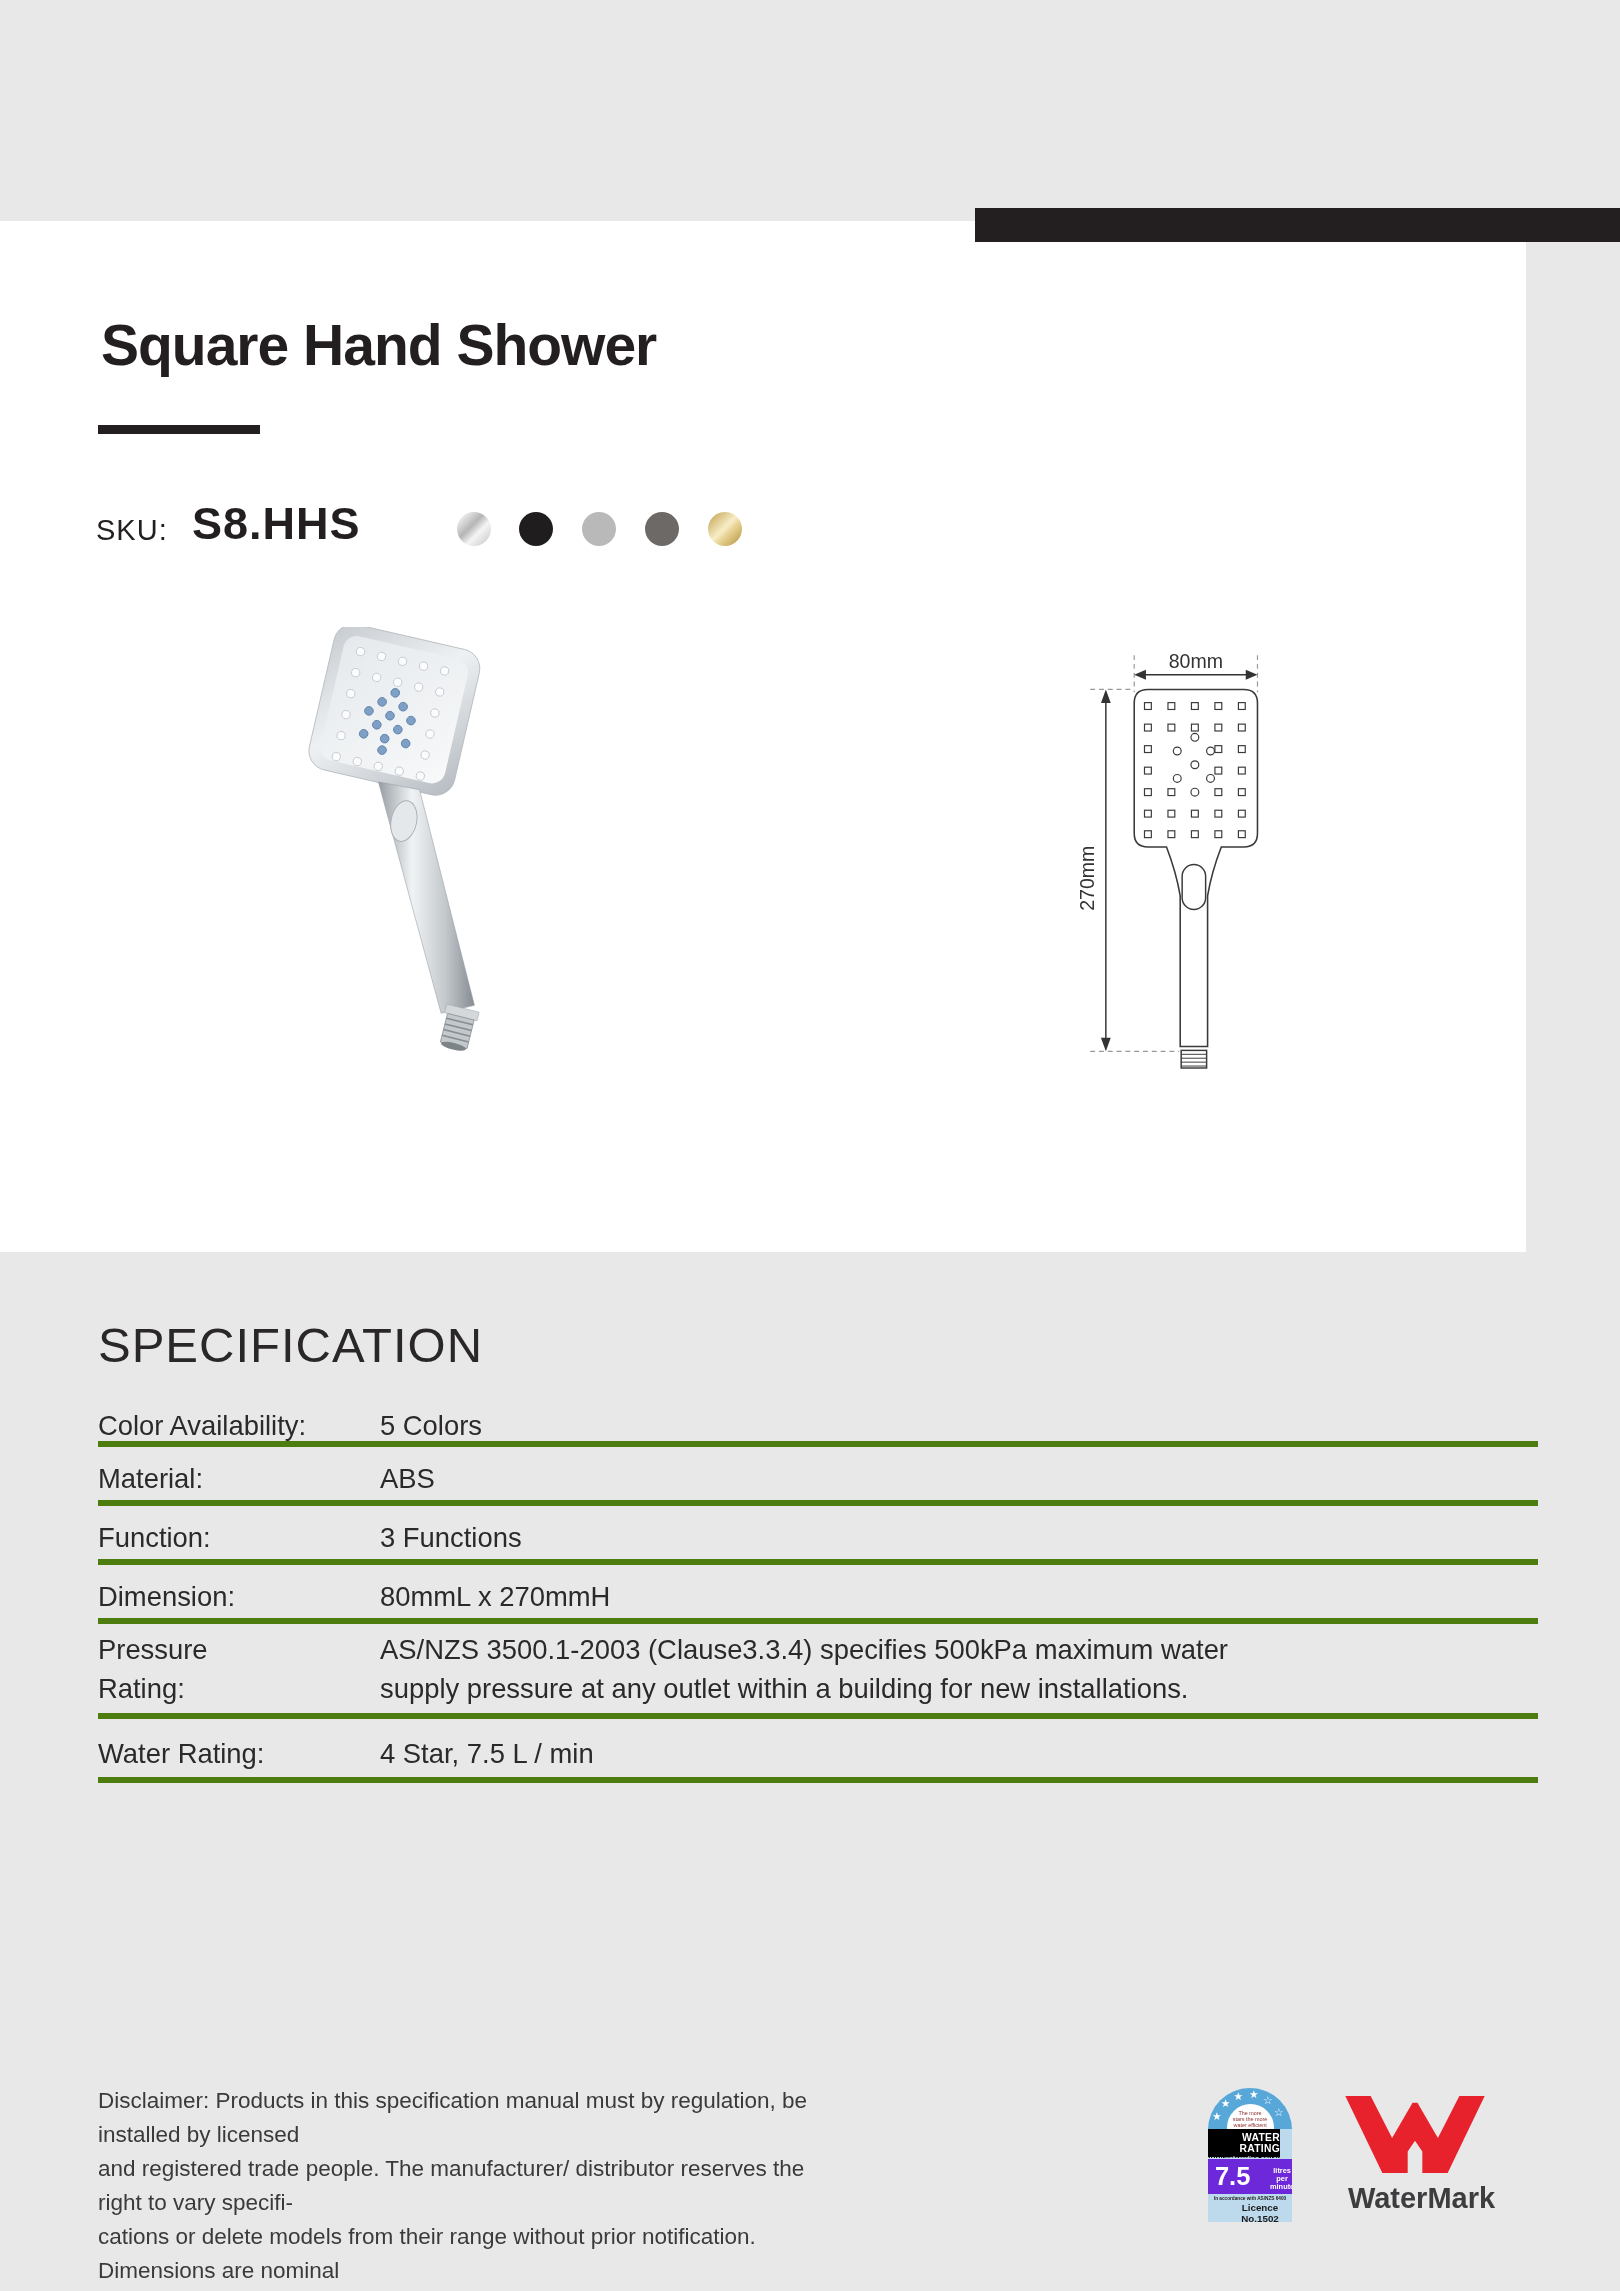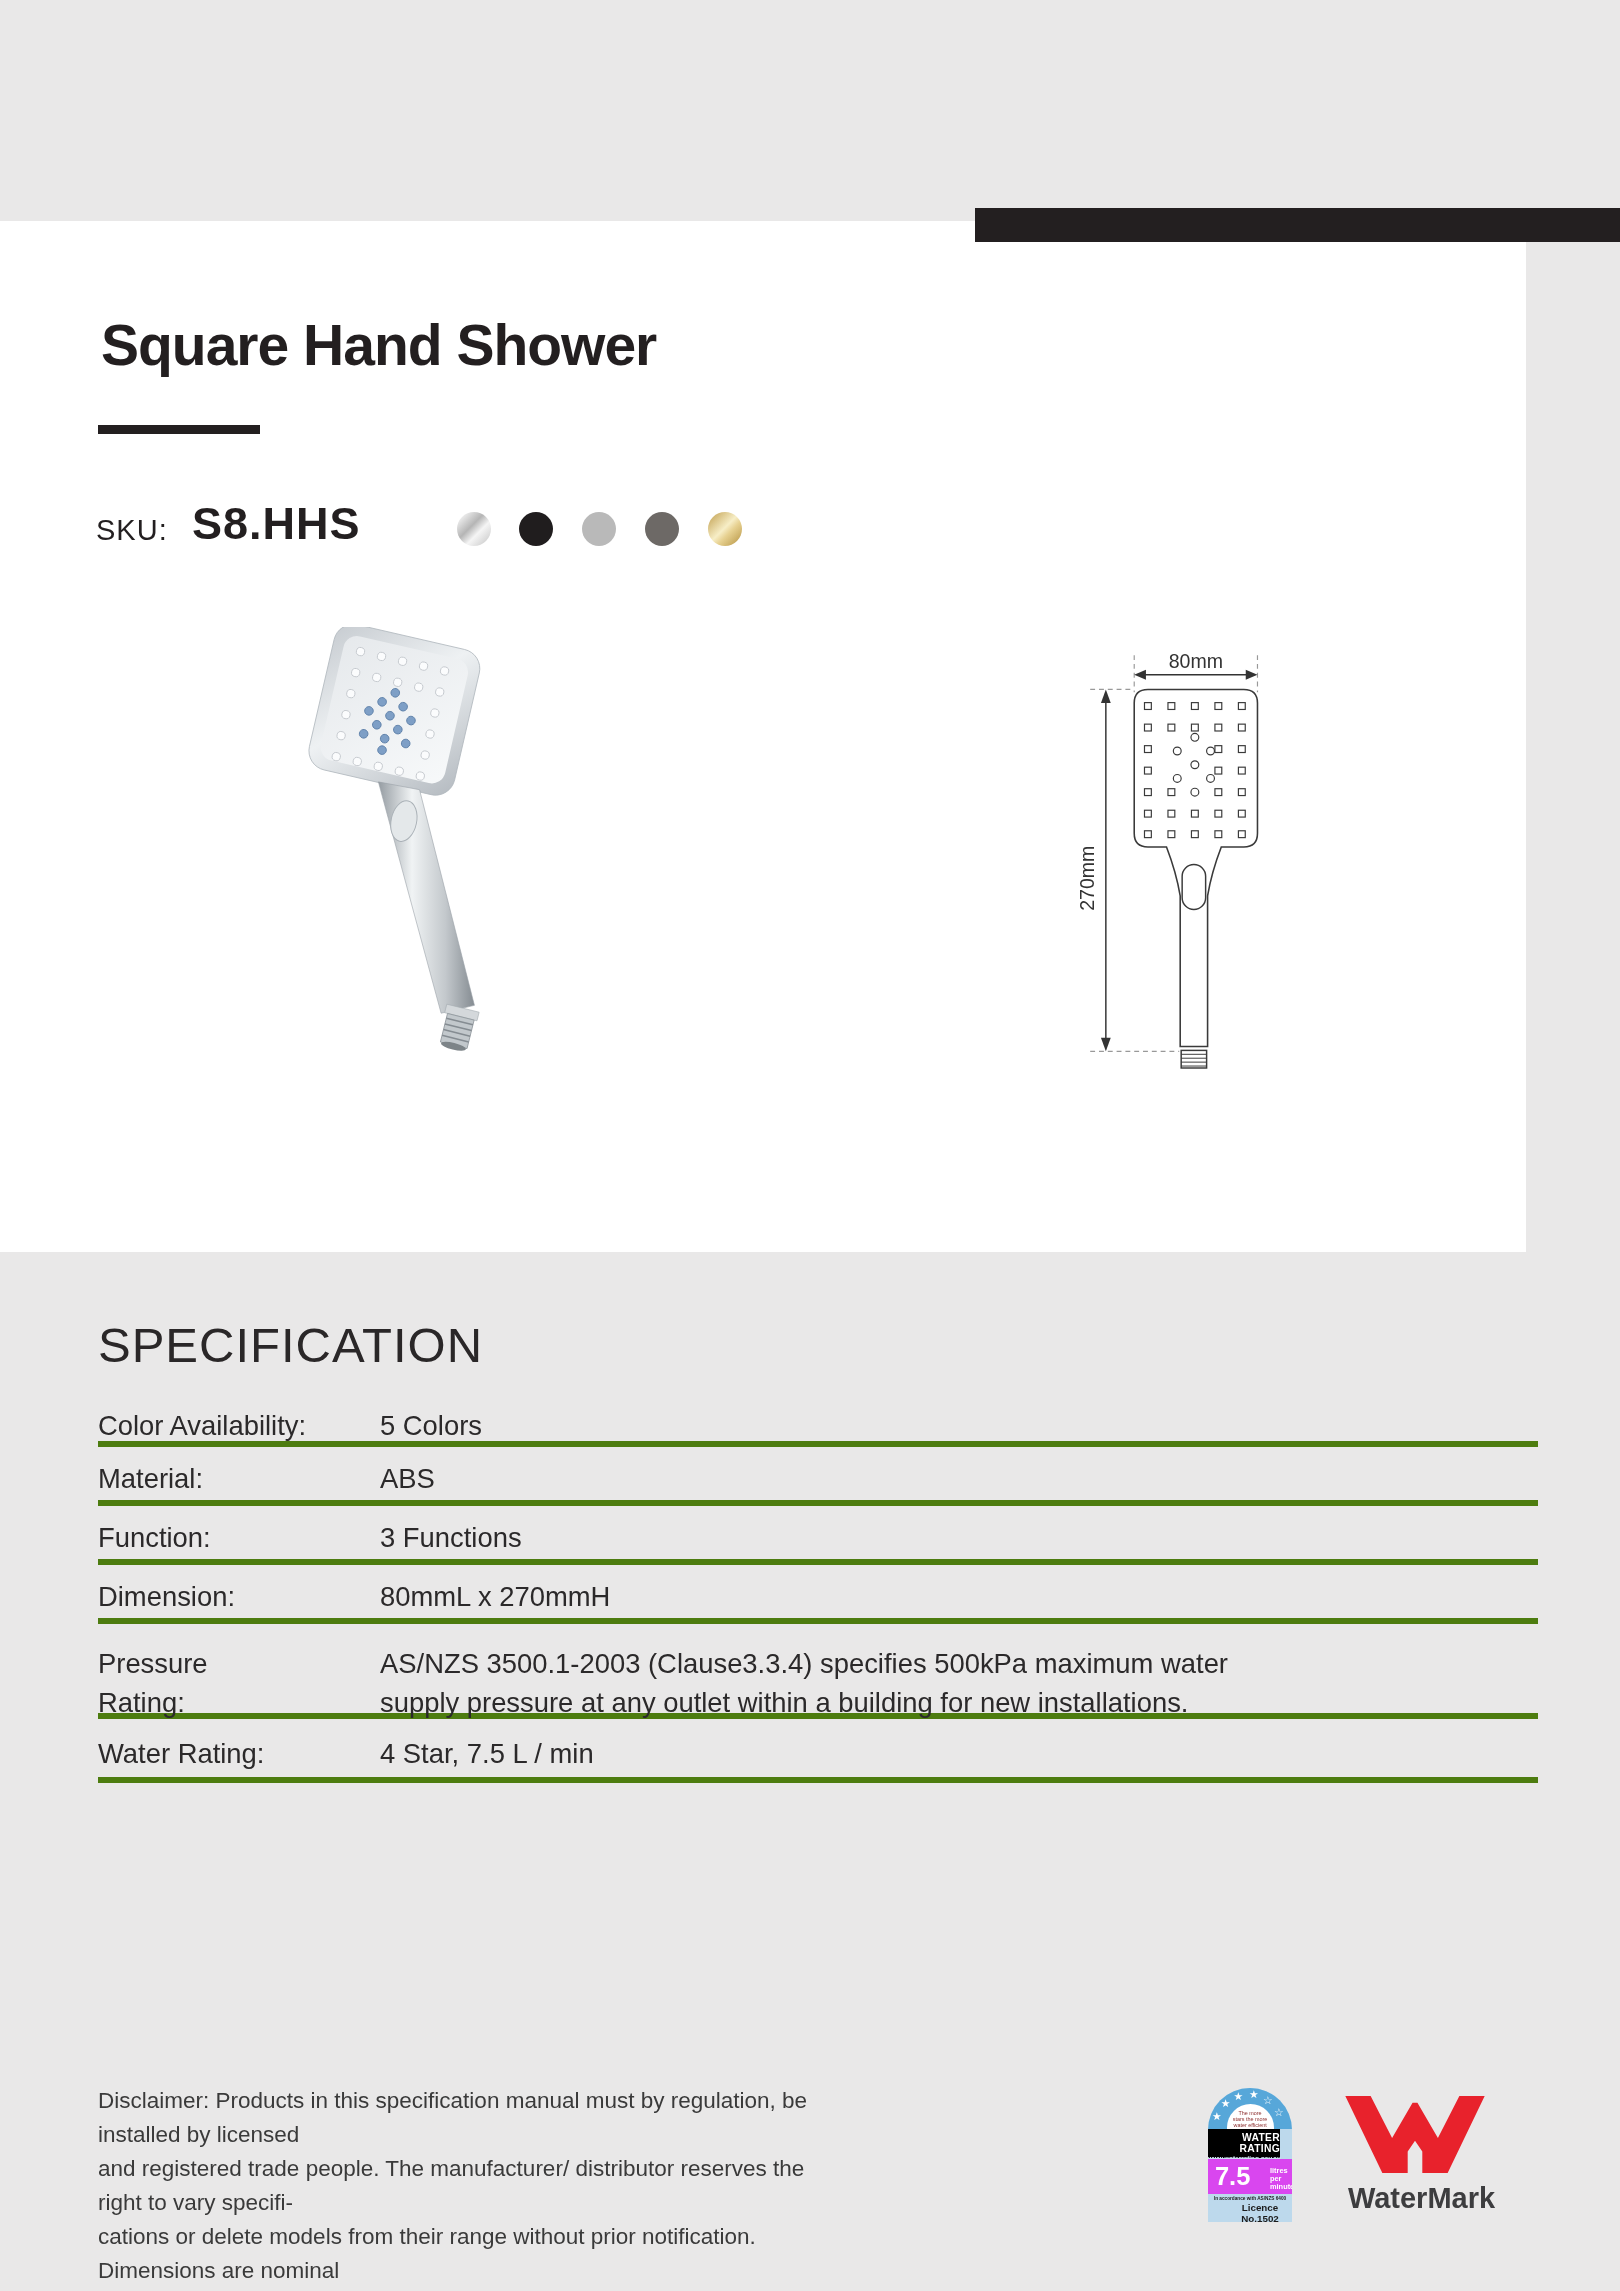--- a/index.html
+++ b/index.html
@@ -26,35 +26,35 @@
   .dim-text{font-size:20px; fill:#333333; font-family:"Liberation Sans",sans-serif;}
 
   .spec-heading{position:absolute; left:98px; top:1317px; font-size:49px; font-weight:400; letter-spacing:1px; color:#2a2728;}
 
   .spec-table{position:absolute; left:98px; top:1402px; width:1440px; font-size:27.4px; color:#2b292a;}
   .spec-row{display:flex; border-bottom:6px solid #4d7c0f; box-sizing:border-box;}
   .spec-row .lbl{width:282px; flex:none; white-space:pre-line;}
   .spec-row .val{flex:1; white-space:pre-line;}
   .row-1{height:45px; padding-top:7.8px;}
   .row-2,.row-3,.row-4{height:59px; padding-top:15.7px;}
-  .row-5{height:95px; padding-top:20px; line-height:39px;}
+  .row-5{height:95px; padding-top:6px; line-height:39px;}
   .row-6{height:64px; padding-top:18.6px;}
 
   .disclaimer{position:absolute; left:98px; top:2084px; width:716px; font-size:22.5px; line-height:34px; color:#3a3a3a; white-space:pre-line;}
 
   
   .wels{position:absolute; left:1208px; top:2088px; width:84px; height:134px; border-radius:42px 42px 0 0; overflow:hidden; background:#bdd9ec;}
   .wels .arch{position:absolute; left:0; top:0; width:84px; height:41px; background:#57a7d9;}
   .wels .arcnote{position:absolute; left:18.6px; top:15.7px; width:47px; height:25.5px; border-radius:23.5px 23.5px 0 0; background:#ffffff; font-size:5.4px; line-height:6.4px; color:#8c2d2d; text-align:center; padding-top:5.9px; box-sizing:border-box; white-space:pre-line;}
   .wels .star{position:absolute; color:#ffffff; font-size:10.8px;}
   .s1{left:3.9px; top:21.6px;} .s2{left:12.7px; top:8.8px;} .s3{left:25.5px; top:2px;} .s4{left:41px; top:0px;} .s5{left:55px; top:5.9px;} .s6{left:66px; top:17.6px;}
   .wels .band-black{position:absolute; left:0; top:41px; width:72px; height:29px; background:#000000; text-align:right;}
   .wels .band-black .t1{font-size:10.3px; font-weight:700; color:#ffffff; letter-spacing:0.3px; margin-top:2.9px;}
   .wels .band-black .t2{font-size:6.4px; font-weight:700; color:#cfe3f2; margin-top:1px;}
-  .wels .band-blue{position:absolute; left:0; top:71px; width:84px; height:35px; background:#d946ef; color:#ffffff;}
+  .wels .band-blue{position:absolute; left:0; top:71px; width:84px; height:35px; background:#6d28d9; color:#ffffff;text-align:center;}
   .wels .flow{position:absolute; left:6.9px; top:2.9px; font-size:25.5px; font-weight:700;}
   .wels .flowunit{position:absolute; left:51px; top:7.8px; font-size:7.4px; font-weight:700; line-height:8.3px; white-space:pre-line;margin-left:11px;}
   .wels .band-light{position:absolute; left:0; top:106px; width:84px; height:28px; background:#bdd9ec; text-align:center; color:#1c1c1c;}
   .wels .std{font-size:4.7px; font-weight:700; margin-top:2px;}
   .wels .lic{font-size:9.8px; font-weight:700; margin-top:1px;margin-left:20px;}
   .wels .comp{font-size:4.4px; color:#3c3c3c; line-height:5.4px; margin-top:1px; white-space:pre-line;}
 
   .watermark-w{position:absolute; left:1345px; top:2096px;}
   .watermark-label{position:absolute; left:1343px; top:2182px; width:157px; text-align:center; font-size:29px; font-weight:700; color:#3d3d3f;}
 </style>

